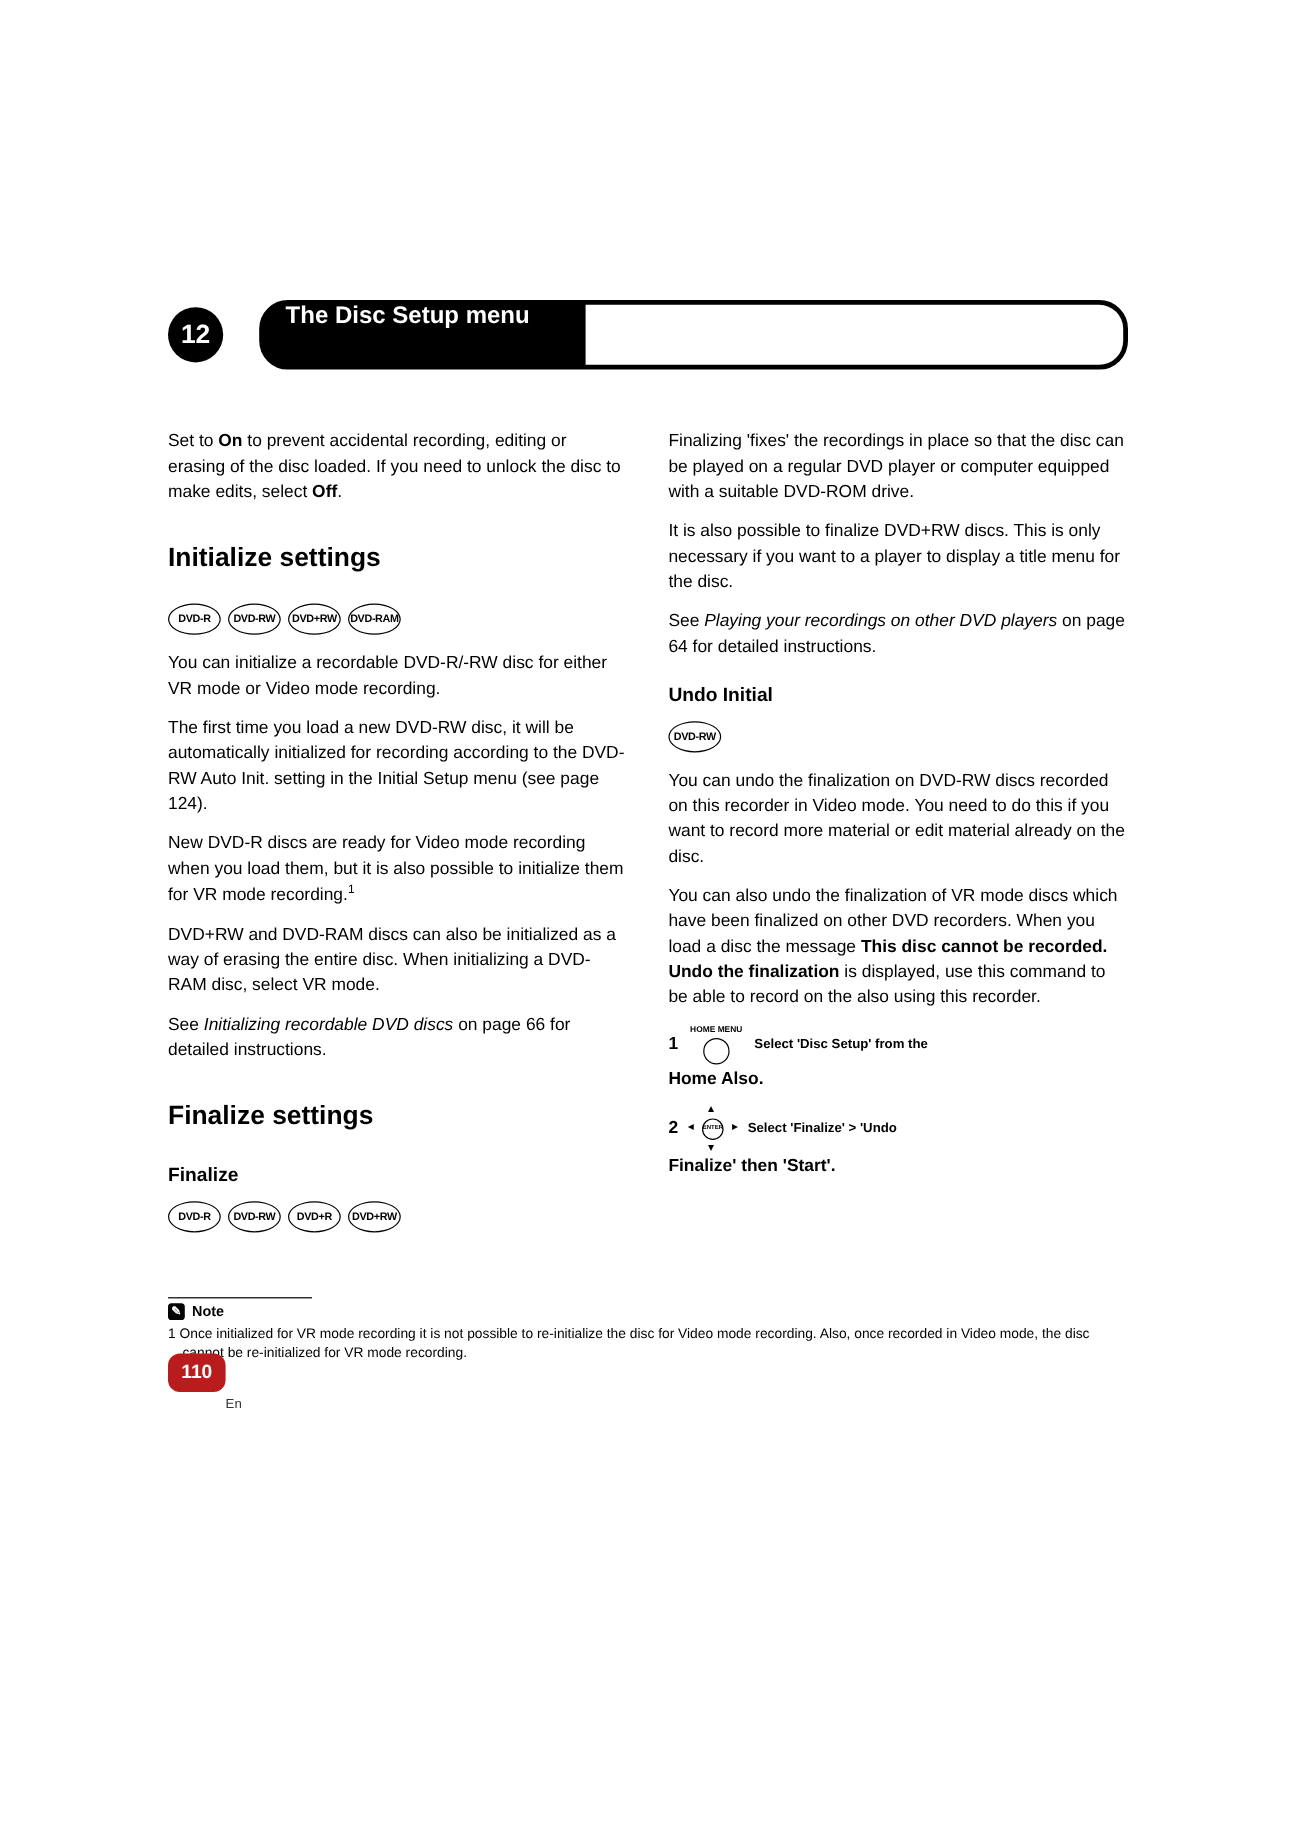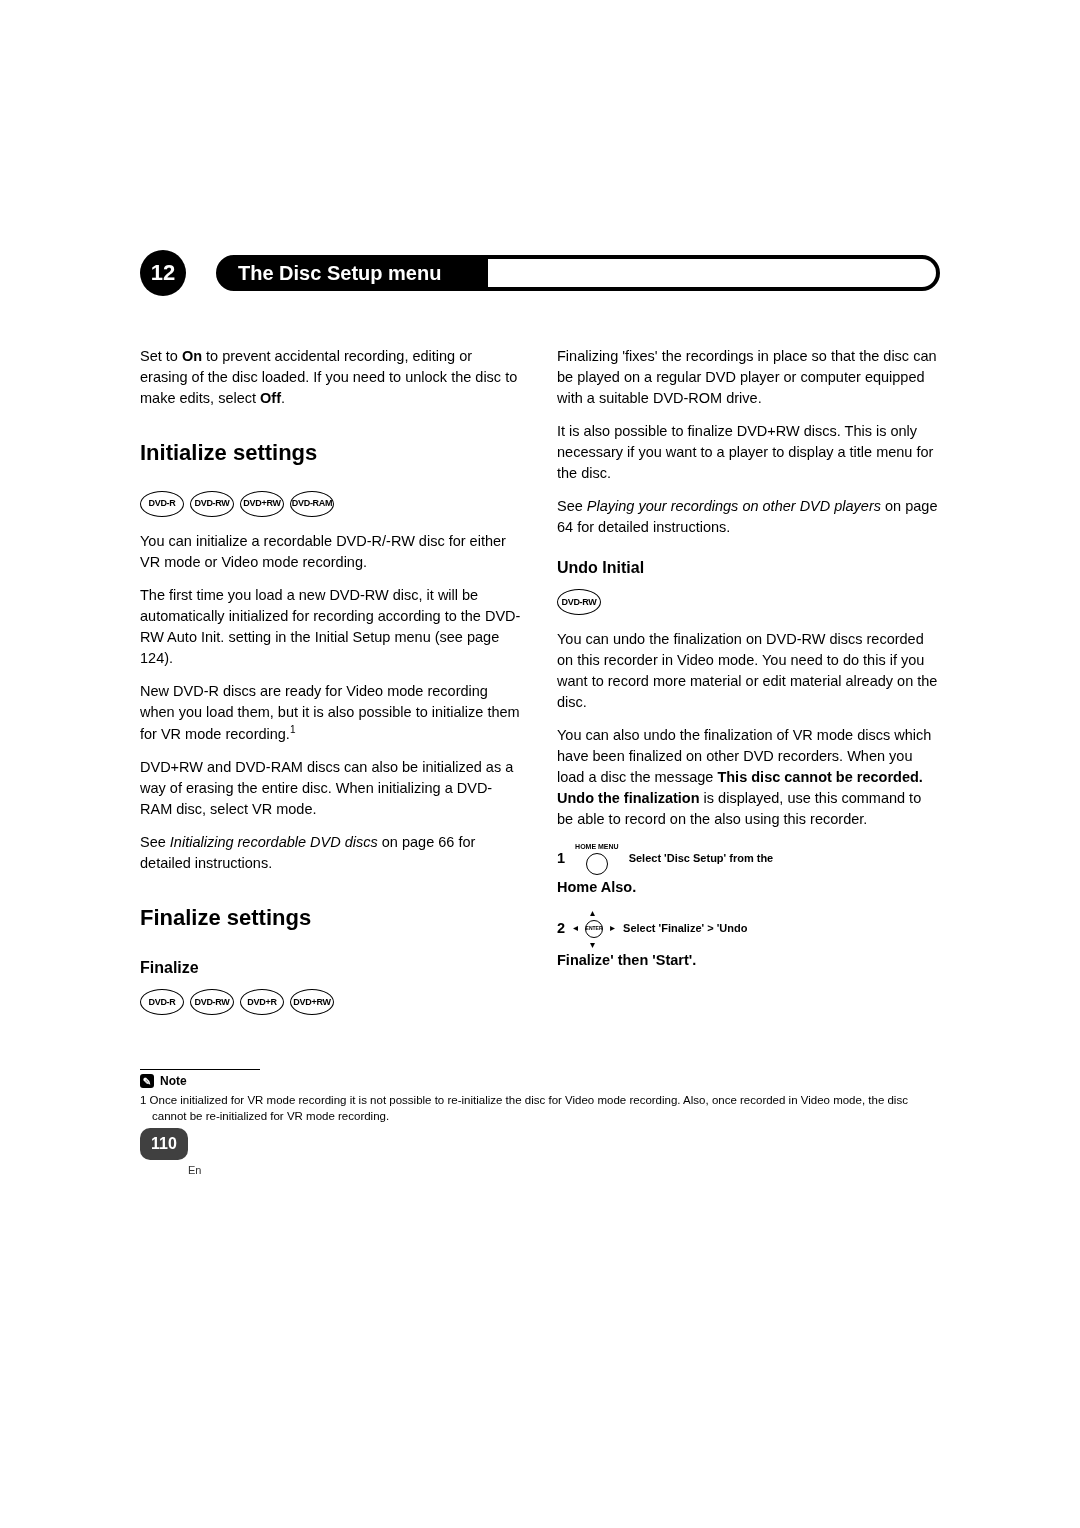--- a/index.html
+++ b/index.html
@@ -31,23 +31,23 @@
     justify-content: center;
     font-size: 22px;
     font-weight: bold;
     margin-right: 14px;
     flex-shrink: 0;
   }
   .chapter-title-pill {
     flex: 1;
     border: 2px solid #000;
     border-radius: 24px;
-    height: 36px;
-    display: flex;
-    align-items: center;
+    height: 58px;
+    display: flex;
+    align-items: flex-start;
     padding: 0 20px;
     background: #000;
     position: relative;
     overflow: hidden;
   }
   .chapter-title-pill .inner {
     background: #fff;
     position: absolute;
     right: 2px;
     top: 2px;
@@ -183,21 +183,21 @@
     line-height: 1.4;
     padding-left: 12px;
     text-indent: -12px;
   }
   .page-num-badge {
     position: absolute;
     left: 140px;
     bottom: 368px;
     width: 48px;
     height: 32px;
-    background: #404040;
+    background: #b91c1c;
     color: #fff;
     border-radius: 10px;
     display: flex;
     align-items: center;
     justify-content: center;
     font-weight: bold;
     font-size: 16px;
   }
   .lang-code {
     position: absolute;

